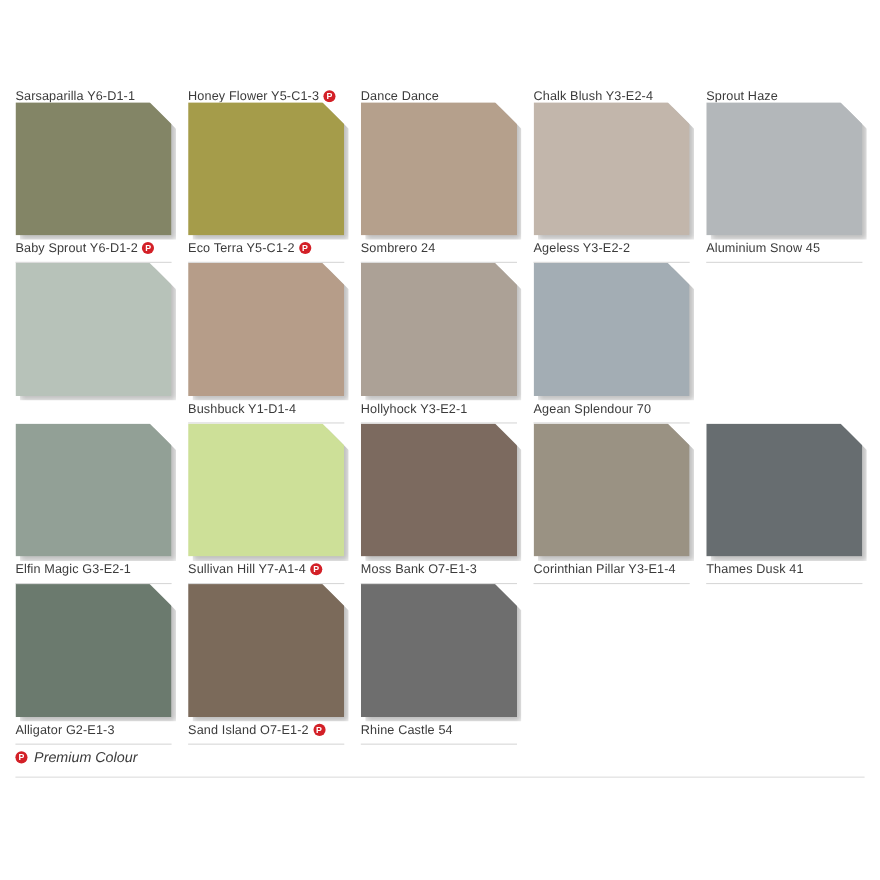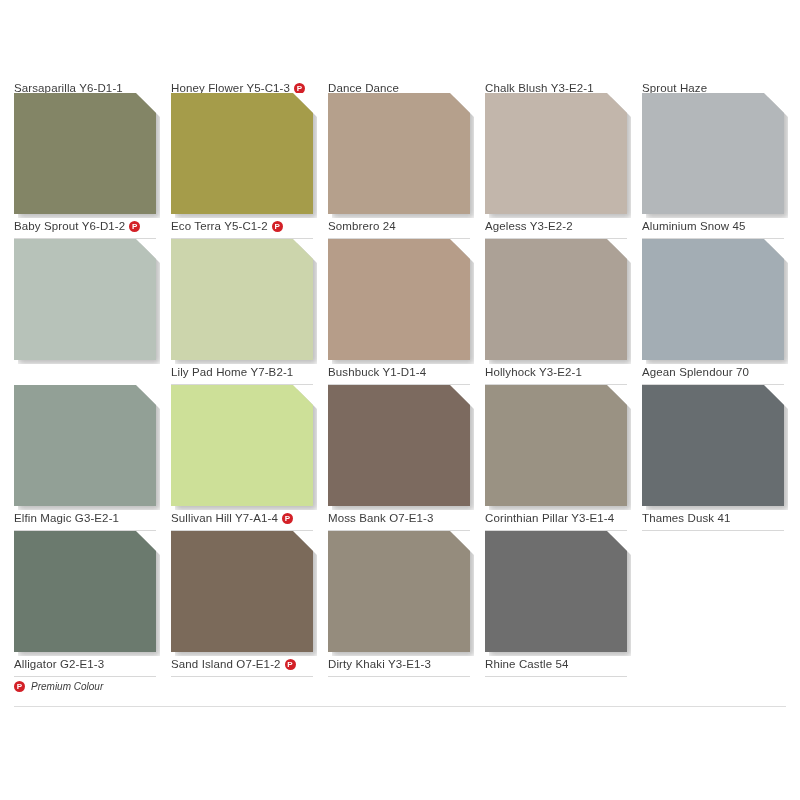--- a/index.html
+++ b/index.html
@@ -123,21 +123,21 @@
     top: 681px;
     display: flex;
     align-items: center;
   }
   .legend .badge {
     margin-left: 0;
     margin-right: 6px;
     vertical-align: middle;
   }
   .legend-text {
-    font-size: 10px;
+    font-size: 13px;
     font-style: italic;
     color: #3b3b3b;
   }
 
   .bottom-rule {
     position: absolute;
     left: 14px;
     top: 706px;
     width: 772px;
     height: 1px;
@@ -162,21 +162,21 @@
             <div class="cell-label">Honey Flower Y5-C1-3<span class="badge">P</span></div>
           </div>
         </div>
         <div class="cell">
           <div class="label-zone">
             <div class="cell-label">Dance Dance</div>
           </div>
         </div>
         <div class="cell">
           <div class="label-zone">
-            <div class="cell-label">Chalk Blush Y3-E2-1</div>
+            <div class="cell-label">Chalk Blush Y3-E2-4</div>
           </div>
         </div>
         <div class="cell">
           <div class="label-zone">
             <div class="cell-label">Sprout Haze</div>
           </div>
         </div>
       </div>
 
     <div id="rows-host">
@@ -230,29 +230,20 @@
         <div class="row">
           <div class="cell">
             <div class="swatch-wrap">
               <div class="swatch-shadow"></div>
               <div class="swatch" style="background: rgb(183, 194, 185);"></div>
             </div>
           </div>
           <div class="cell">
             <div class="swatch-wrap">
               <div class="swatch-shadow"></div>
-              <div class="swatch" style="background: rgb(204, 213, 172);"></div>
-            </div>
-            <div class="label-zone">
-              <div class="cell-label">Lily Pad Home Y7-B2-1</div>
-            </div>
-          </div>
-          <div class="cell">
-            <div class="swatch-wrap">
-              <div class="swatch-shadow"></div>
               <div class="swatch" style="background: rgb(182, 157, 137);"></div>
             </div>
             <div class="label-zone">
               <div class="cell-label">Bushbuck Y1-D1-4</div>
             </div>
           </div>
           <div class="cell">
             <div class="swatch-wrap">
               <div class="swatch-shadow"></div>
               <div class="swatch" style="background: rgb(172, 161, 150);"></div>
@@ -328,29 +319,20 @@
               <div class="cell-label">Alligator G2-E1-3</div>
             </div>
           </div>
           <div class="cell">
             <div class="swatch-wrap">
               <div class="swatch-shadow"></div>
               <div class="swatch" style="background: rgb(123, 106, 90);"></div>
             </div>
             <div class="label-zone">
               <div class="cell-label">Sand Island O7-E1-2<span class="badge">P</span></div>
-            </div>
-          </div>
-          <div class="cell">
-            <div class="swatch-wrap">
-              <div class="swatch-shadow"></div>
-              <div class="swatch" style="background: rgb(149, 140, 125);"></div>
-            </div>
-            <div class="label-zone">
-              <div class="cell-label">Dirty Khaki Y3-E1-3</div>
             </div>
           </div>
           <div class="cell">
             <div class="swatch-wrap">
               <div class="swatch-shadow"></div>
               <div class="swatch" style="background: rgb(110, 110, 110);"></div>
             </div>
             <div class="label-zone">
               <div class="cell-label">Rhine Castle 54</div>
             </div>

